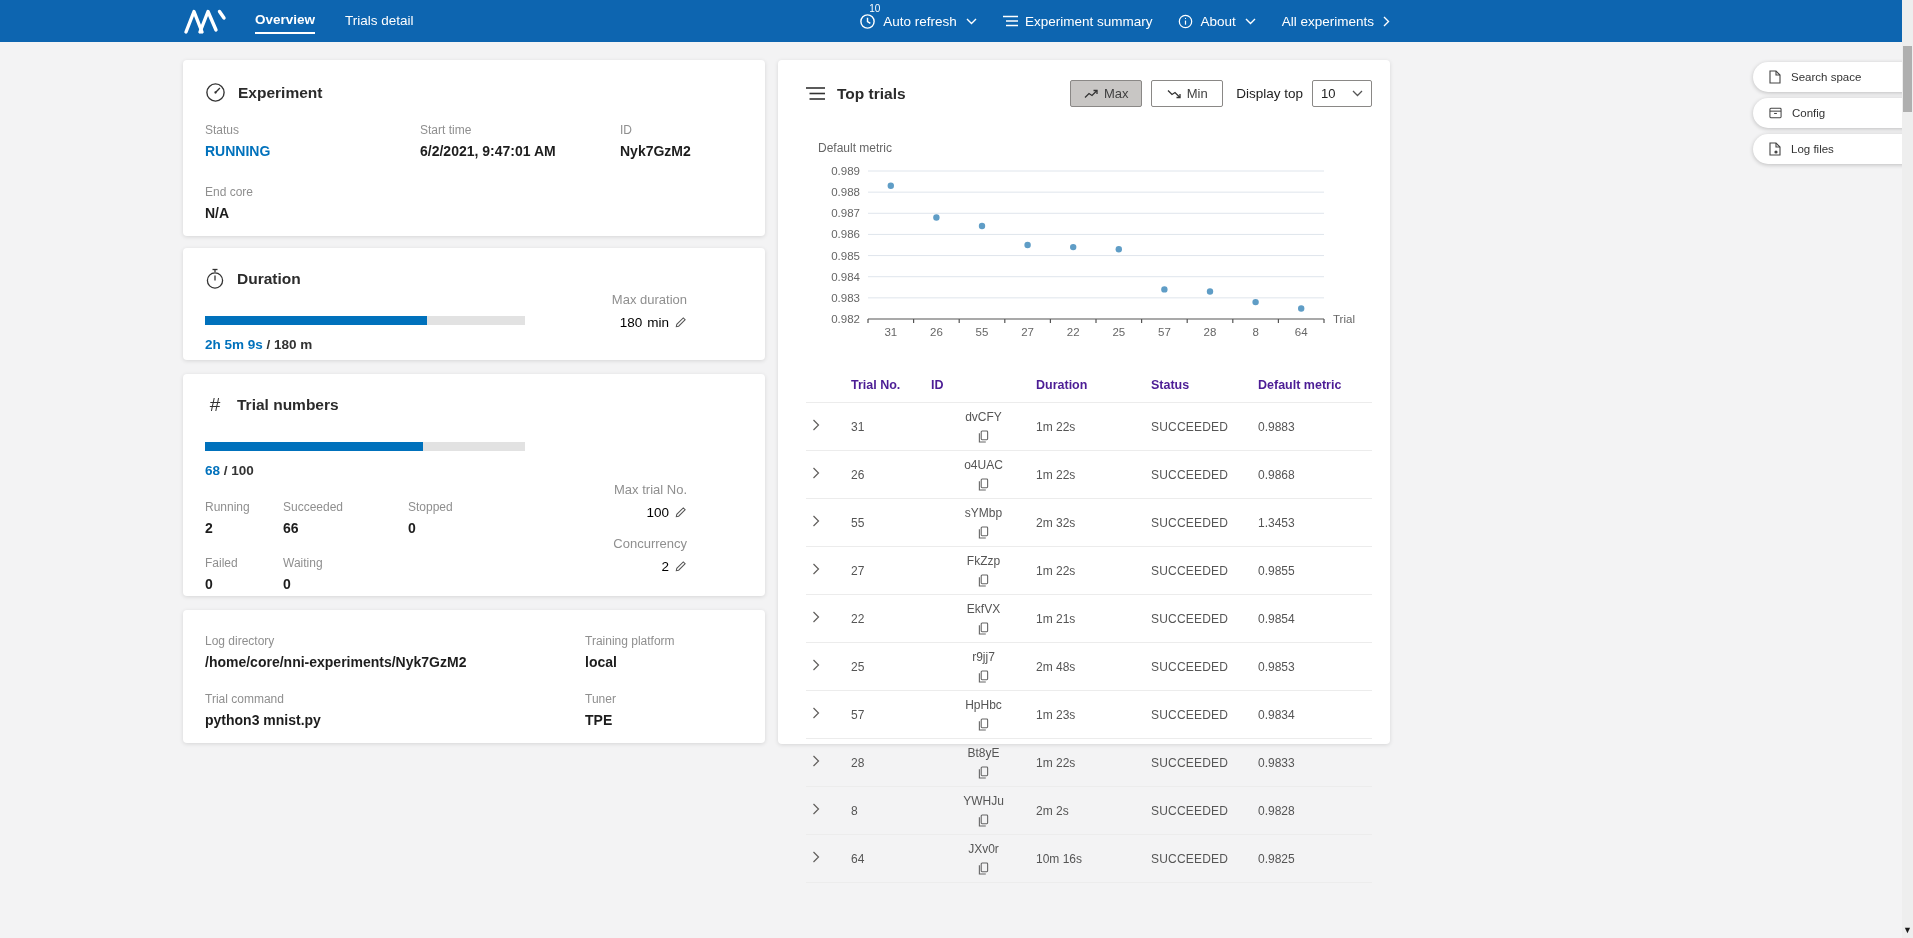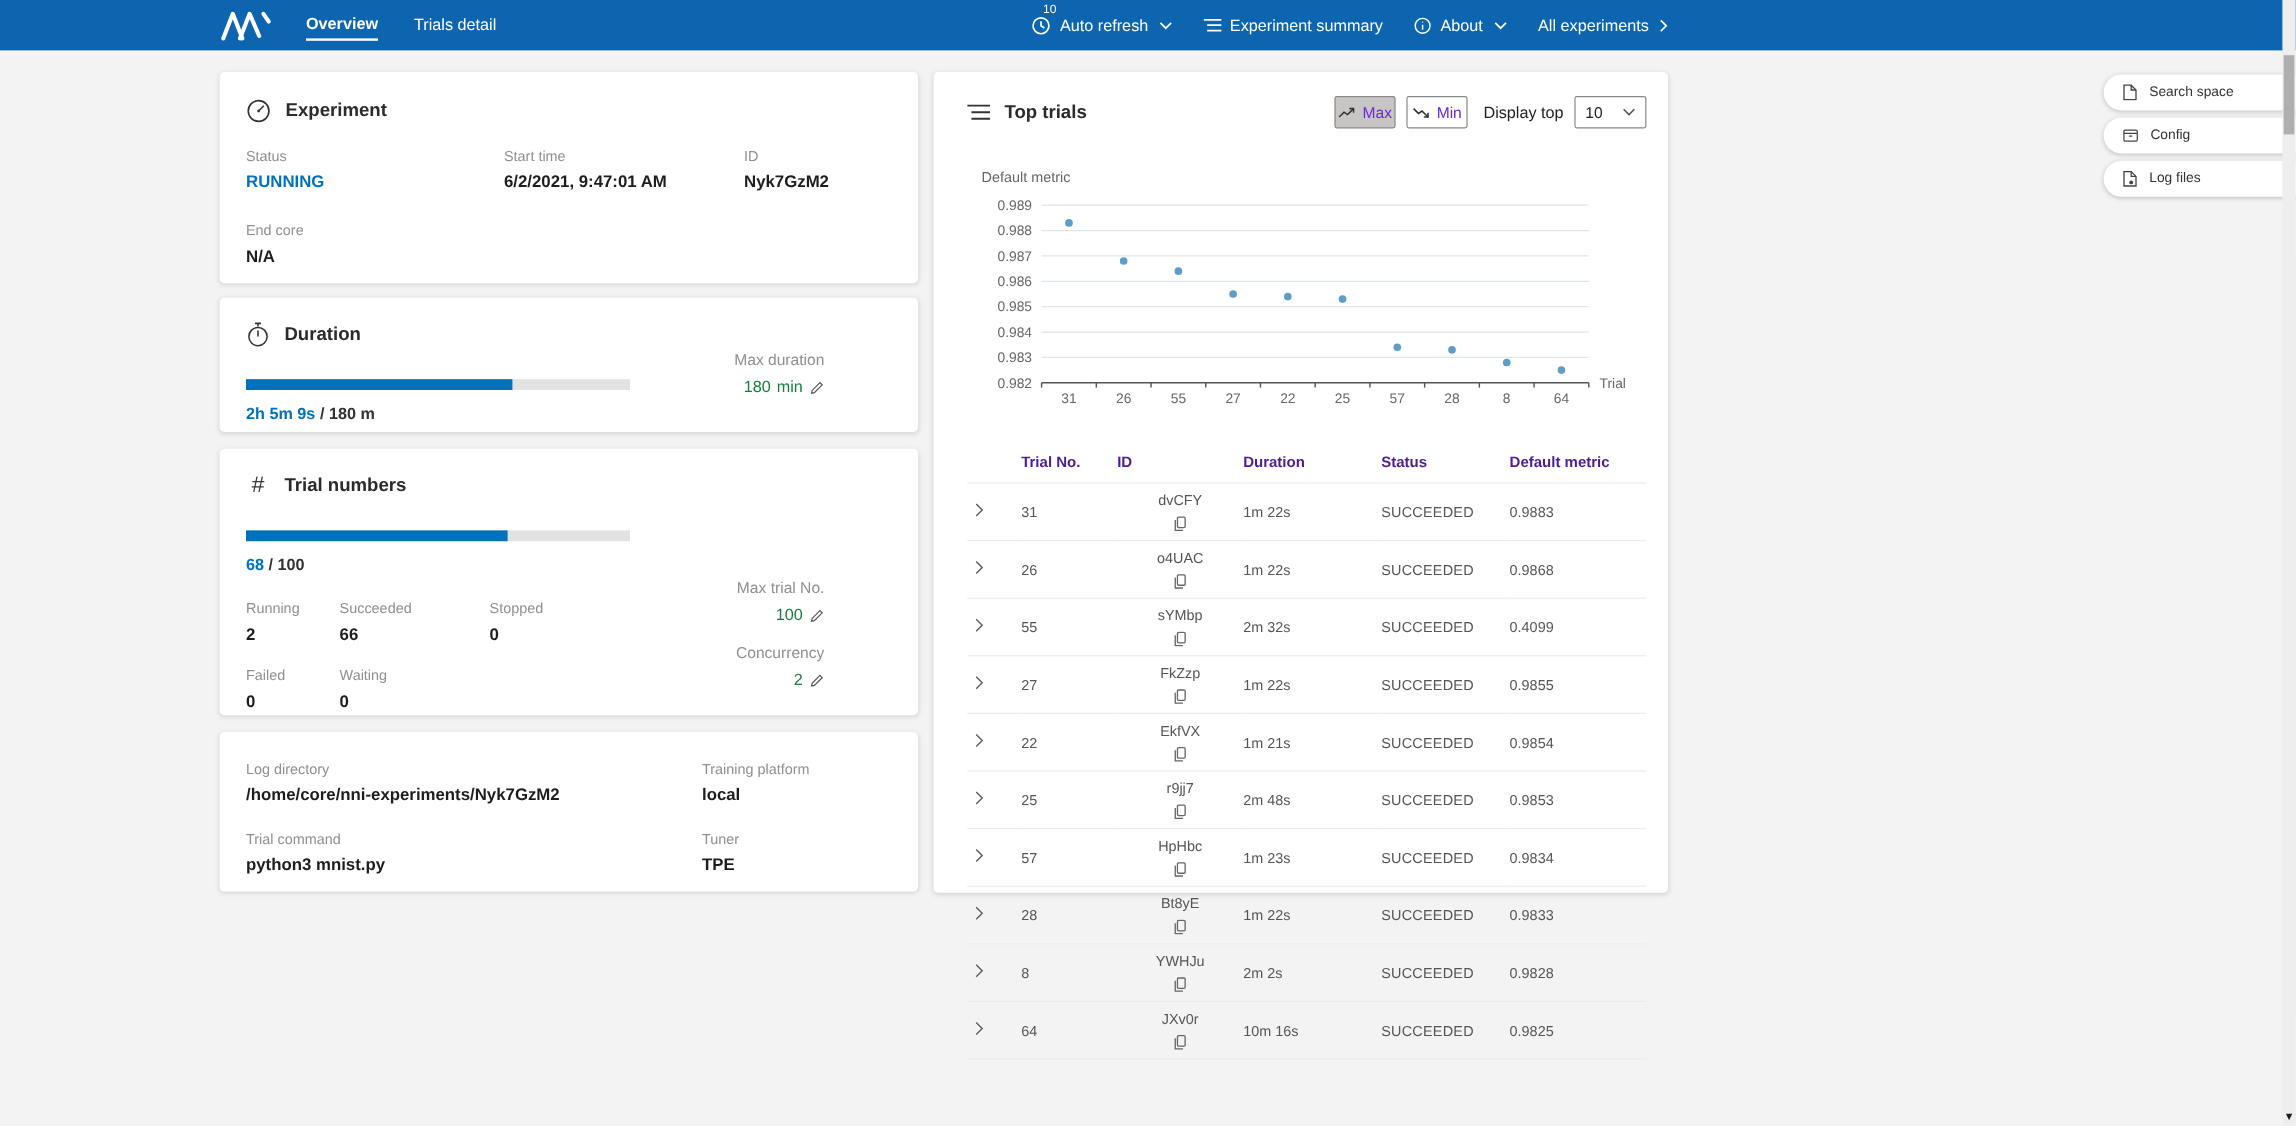--- a/index.html
+++ b/index.html
@@ -39,36 +39,36 @@
   
   #card-duration { left:183px; top:248px; width:582px; height:112px; padding:20px 22px; }
   #card-trials   { left:183px; top:374px; width:582px; height:222px; padding:20px 22px; }
   .progress-track { width:320px; height:9px; background:var(--track); margin-top:26px; }
   .progress-fill  { height:9px; background:var(--accent); }
   .progress-text { margin-top:12px; font-size:13.5px; font-weight:700; color:#333; }
   .progress-text .done { color:var(--accent); }
   .edit-col { position:absolute; right:78px; text-align:right; }
   .edit-block { margin-bottom:16px; }
   .edit-label { color:#8f8f8f; font-size:13px; margin-bottom:8px; }
-  .edit-value { font-size:13.5px; color:#15803d; display:flex; justify-content:flex-end; align-items:flex-end; gap:5px; }
+  .edit-value { font-size:13.5px; color:#000000; display:flex; justify-content:flex-end; align-items:center; gap:5px; }
   .pencil { display:inline-flex; cursor:pointer; }
   .stats-grid { display:grid; grid-template-columns:78px 125px 1fr; row-gap:20px; margin-top:22px; width:380px; }
   .hash-glyph { font-size:19px; font-weight:400; color:#333; width:20px; text-align:center; }
   
   #card-info { left:183px; top:610px; width:582px; height:133px; padding:24px 22px; }
   .info-grid { display:grid; grid-template-columns:380px 1fr; row-gap:22px; }
   .info-grid .f-value { font-weight:700; }
   
   #card-toptrials { left:778px; top:60px; width:612px; height:684px; padding:20px 18px 20px 28px; }
   .tt-header { display:flex; align-items:center; }
   .tt-controls { margin-left:auto; display:flex; align-items:center; gap:9px; }
   .btn {
     display:flex; align-items:center; gap:6px; justify-content:center;
-    height:27px; width:51px; border:1px solid #8a8886; background:#fff;
-    font-size:13px; color:#6d28d9; cursor:pointer; border-radius:2px;
+    height:27px; width:72px; border:1px solid #8a8886; background:#fff;
+    font-size:13px; color:#404040; cursor:pointer; border-radius:2px;
   }
   .btn.selected { background:#c8c6c4; border-color:#8a8886; }
   .display-top-label { font-size:13.5px; color:#222; margin-left:4px; }
   .select-box {
     display:flex; align-items:center; justify-content:space-between;
     width:60px; height:27px; border:1px solid #8a8886; border-radius:2px;
     padding:0 8px; font-size:13px; cursor:pointer; background:#fff;
   }
   
   .chart-block { margin-top:34px; }
@@ -503,21 +503,21 @@
       <span class="copy-icon">
         <svg class="icon" width="11" height="13" viewBox="0 0 12 14" fill="none" stroke="#666" stroke-width="1.2">
                   <rect x="3.5" y="1" width="7" height="9.5" rx="1"></rect>
                   <path d="M8.5 13 H1.5 V3.5"></path>
                 </svg>
       </span>
     </span>
           </td>
     <td>2m 32s</td>
     <td class="status">SUCCEEDED</td>
-    <td>0.4099</td>
+    <td>1.3453</td>
   </tr>
 
   <tr>
     <td><span class="row-chevron">
       <svg class="icon" width="8" height="12" viewBox="0 0 8 12" fill="none" stroke="currentColor" stroke-width="1.2">
                 <polyline points="1.5,1 6.5,6 1.5,11"></polyline>
               </svg>
     </span></td>
     <td>27</td>
     <td>

